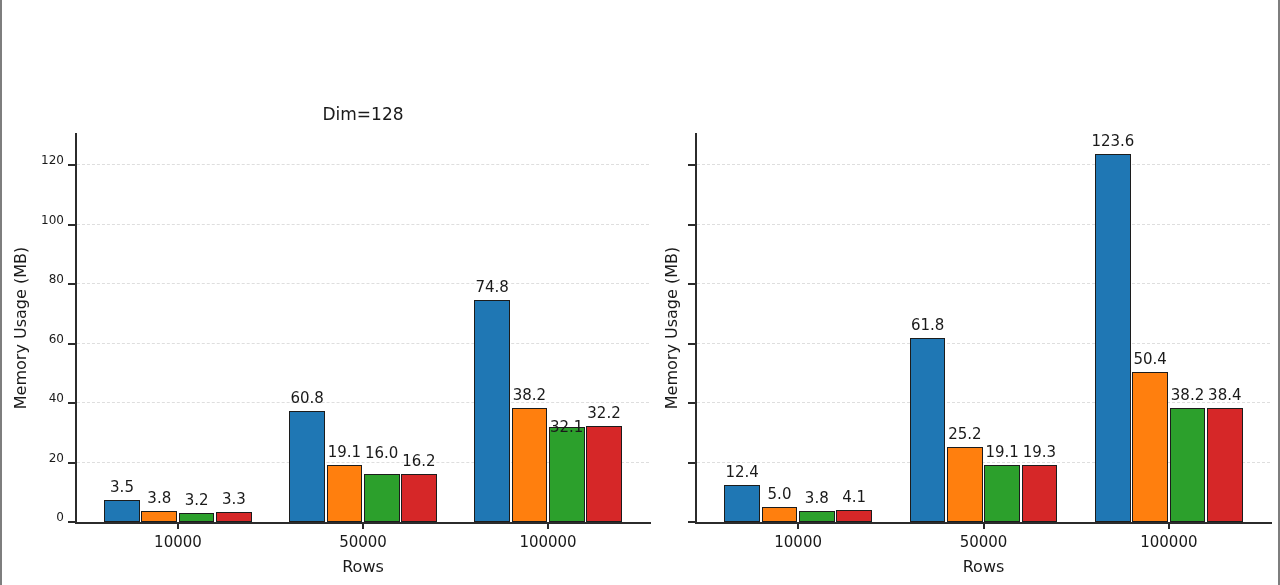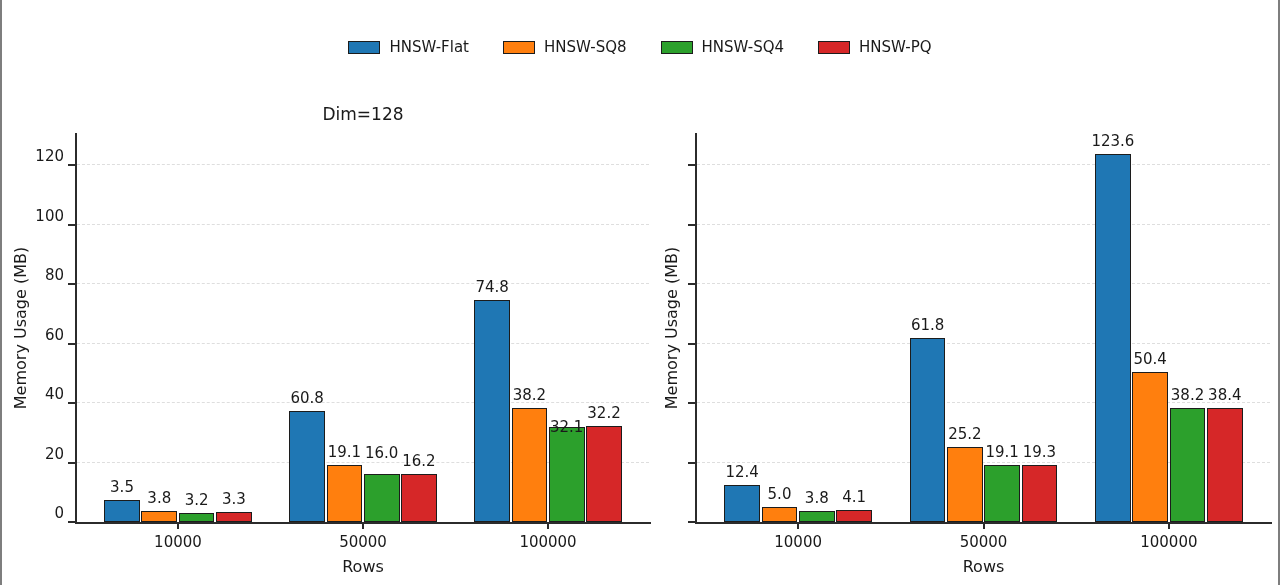--- a/index.html
+++ b/index.html
@@ -34,21 +34,21 @@
   }
   .gridline {
     position:absolute; left:0; width:100%; height:0;
     border-top:1.5px dashed #dedede;
   }
   .spine-left { position:absolute; left:-2px; top:0; width:2px; height:calc(100% + 2px); background:#2b2b2b; }
   .spine-bottom { position:absolute; left:-2px; bottom:-2px; width:calc(100% + 4px); height:2px; background:#2b2b2b; }
   .ytick-mark { position:absolute; left:-9px; width:7px; height:2px; background:#2b2b2b; }
   .ytick-label {
     position:absolute; right:calc(100% + 13px); transform:translateY(-50%);
-    font-size:15px; color:#1a1a1a; white-space:nowrap;text-align:center;
+    font-size:12px; color:#1a1a1a; white-space:nowrap;text-align:center;
   }
   .xtick-mark { position:absolute; top:calc(100% + 0px); width:2px; height:7px; background:#2b2b2b; transform:translateX(-50%); }
   .xtick-label {
     position:absolute; top:calc(100% + 11px); transform:translateX(-50%);
     font-size:15px; color:#1a1a1a; white-space:nowrap;
   }
   .xlabel {
     position:absolute; top:calc(100% + 35px); left:0; width:100%;
     text-align:center; font-size:16px; color:#1a1a1a;
   }
@@ -67,38 +67,20 @@
   }
 </style>
 </head>
 <body>
 
 <div class="figure">
   <div class="window-edge left"></div>
   <div class="window-edge right"></div>
 
 
-  <div class="legend" id="legend">
-      <div class="legend-item">
-        <div class="legend-swatch" style="background: rgb(31, 119, 180);"></div>
-        <div>HNSW-Flat</div>
-      </div>
-      <div class="legend-item">
-        <div class="legend-swatch" style="background: rgb(255, 127, 14);"></div>
-        <div>HNSW-SQ8</div>
-      </div>
-      <div class="legend-item">
-        <div class="legend-swatch" style="background: rgb(44, 160, 44);"></div>
-        <div>HNSW-SQ4</div>
-      </div>
-      <div class="legend-item">
-        <div class="legend-swatch" style="background: rgb(214, 39, 40);"></div>
-        <div>HNSW-PQ</div>
-      </div>
-    </div>
 
   <div id="subplots">
       <div class="subplot" style="left: 77px; top: 133px; width: 572px; height: 389px;">
         <div class="subplot-title">Dim=128</div>
         <div class="gridline" style="bottom: 59.4801px;"></div>
         <div class="gridline" style="bottom: 118.96px;"></div>
         <div class="gridline" style="bottom: 178.44px;"></div>
         <div class="gridline" style="bottom: 237.92px;"></div>
         <div class="gridline" style="bottom: 297.401px;"></div>
         <div class="gridline" style="bottom: 356.881px;"></div>

